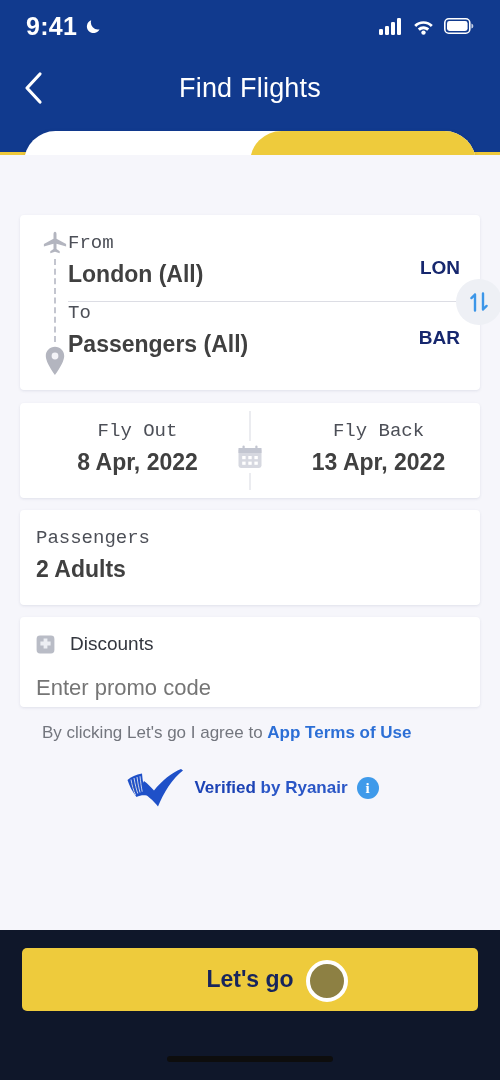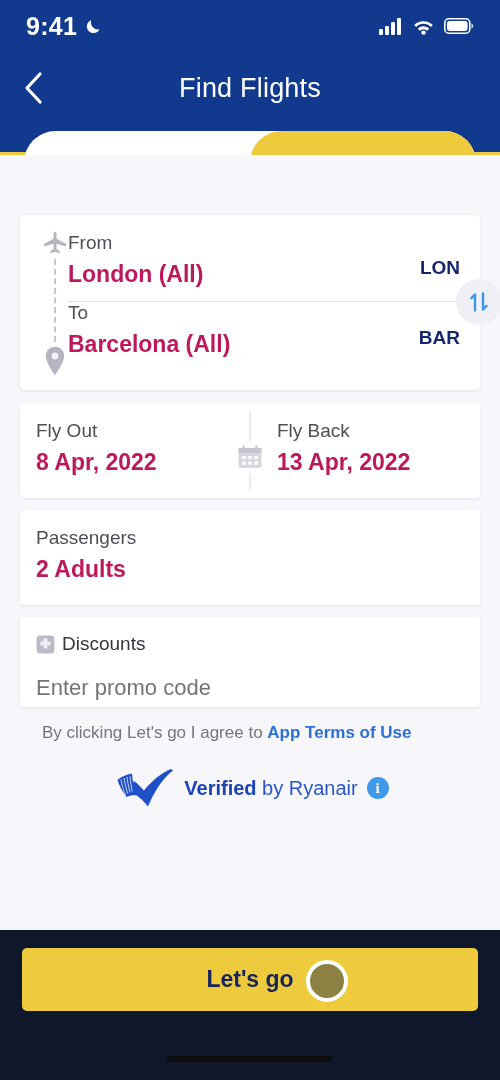--- a/index.html
+++ b/index.html
@@ -72,79 +72,79 @@
   
   .route-icons {
     position:absolute; left:20px; top:16px; width:30px; height:145px;
     display:flex; flex-direction:column; align-items:center;
   }
   .dotted {
     flex:1; width:0; border-left:2px dashed #c3c5cf; margin:4px 0;
   }
   .route-rows { position:absolute; left:48px; top:14px; right:14px; }
   .route-row { position:relative; height:70px; }
-  .field-label { font-size:19px; color:#4c4f57; line-height:28px; }
+  .field-label { font-size:19px; color:#4c4f57; line-height:28px;font-family:Liberation Mono, monospace; }
   .field-value {
-    font-size:23px; color:#be185d; font-weight:bold; line-height:34px;
+    font-size:23px; color:#404040; font-weight:bold; line-height:34px;
   }
   .field-code {
     position:absolute; right:6px; top:28px;
     font-size:19px; color:#16276e; font-weight:bold;
   }
   .route-divider {
     position:absolute; left:48px; right:14px; top:86px;
     height:1px; background:#dcdde4;
   }
   .swap-btn {
     position:absolute; right:-22px; top:64px;
     width:46px; height:46px; border-radius:50%;
     background:#eef0f5;
     display:flex; align-items:center; justify-content:center;
   }
 
   
-  .dates-wrap { position:absolute; inset:0; display:flex; }
+  .dates-wrap { position:absolute; inset:0; display:flex;text-align:center; }
   .date-col { flex:1; padding:14px 0 0 16px; }
   .date-sep {
     position:absolute; left:50%; top:8px; width:1px; height:79px;
     background:#d8dae2; transform:translateX(-50%);
   }
   .cal-icon {
     position:absolute; left:50%; top:38px;
     transform:translateX(-50%);
     background:#ffffff; padding:3px 2px;
     display:flex; align-items:center;
   }
   .date-col.right { padding-left:38px; }
 
   
   .pad { padding:14px 0 0 16px; }
   .promo-label {
-    font-size:19px; color:#33363e; display:flex; align-items:center; gap:7px;
+    font-size:19px; color:#33363e; display:flex; align-items:center; gap:15px;
     line-height:26px;
   }
   .promo-input {
     font-size:22px; color:#6e7178; line-height:34px; margin-top:14px;
     background:transparent; border:none; outline:none; width:94%;
     font-family:"Liberation Sans", sans-serif;
   }
 
   
   .terms {
     position:absolute; left:22px; top:568px; width:460px;
     font-size:17px; color:#73767e;margin-left:20px;
   }
   .terms a { color:#2c6fd6; font-weight:bold; text-decoration:none; }
 
   
   .verified {
     position:absolute; left:0; top:612px; width:500px;
     display:flex; align-items:center; justify-content:center; gap:9px;
   }
-  .verified-text { font-size:20px; color:#2a56c6; }
+  .verified-text { font-size:17px; color:#2a56c6;font-weight:bold; }
   .verified-text b { color:#1c43b5; }
   .info-icon {
     width:22px; height:22px; border-radius:50%; background:#3f9aea;
     color:#fff; font-size:15px; font-weight:bold;
     display:flex; align-items:center; justify-content:center;
     font-family:"Liberation Serif", serif;
   }
 
   
   .bottom-bar {
@@ -233,21 +233,21 @@
       </div>
 
       <div class="route-rows">
         <div class="route-row">
           <div class="field-label">From</div>
           <div class="field-value">London (All)</div>
           <div class="field-code">LON</div>
         </div>
         <div class="route-row">
           <div class="field-label">To</div>
-          <div class="field-value">Barcelona (All)</div>
+          <div class="field-value">Passengers (All)</div>
           <div class="field-code">BAR</div>
         </div>
       </div>
 
       <div class="route-divider"></div>
 
       <div class="swap-btn">
         <svg width="26" height="26" viewBox="0 0 26 26">
           <path d="M9 21.5V5.5M9 5.5L5.4 9.1" fill="none" stroke="#3c96e8" stroke-width="2.4" stroke-linecap="round" stroke-linejoin="round"></path>
           <path d="M17 4.5v16M17 20.5l3.6-3.6" fill="none" stroke="#3c96e8" stroke-width="2.4" stroke-linecap="round" stroke-linejoin="round"></path>

